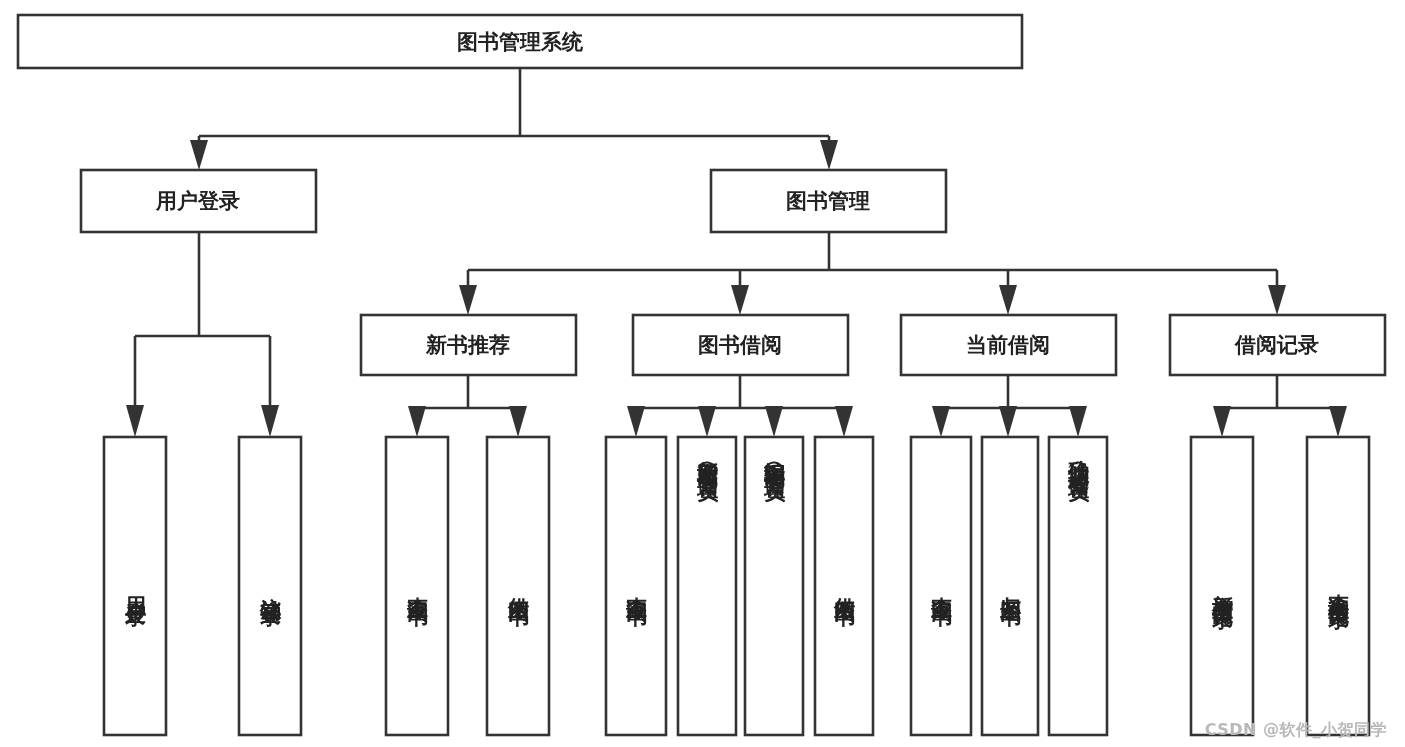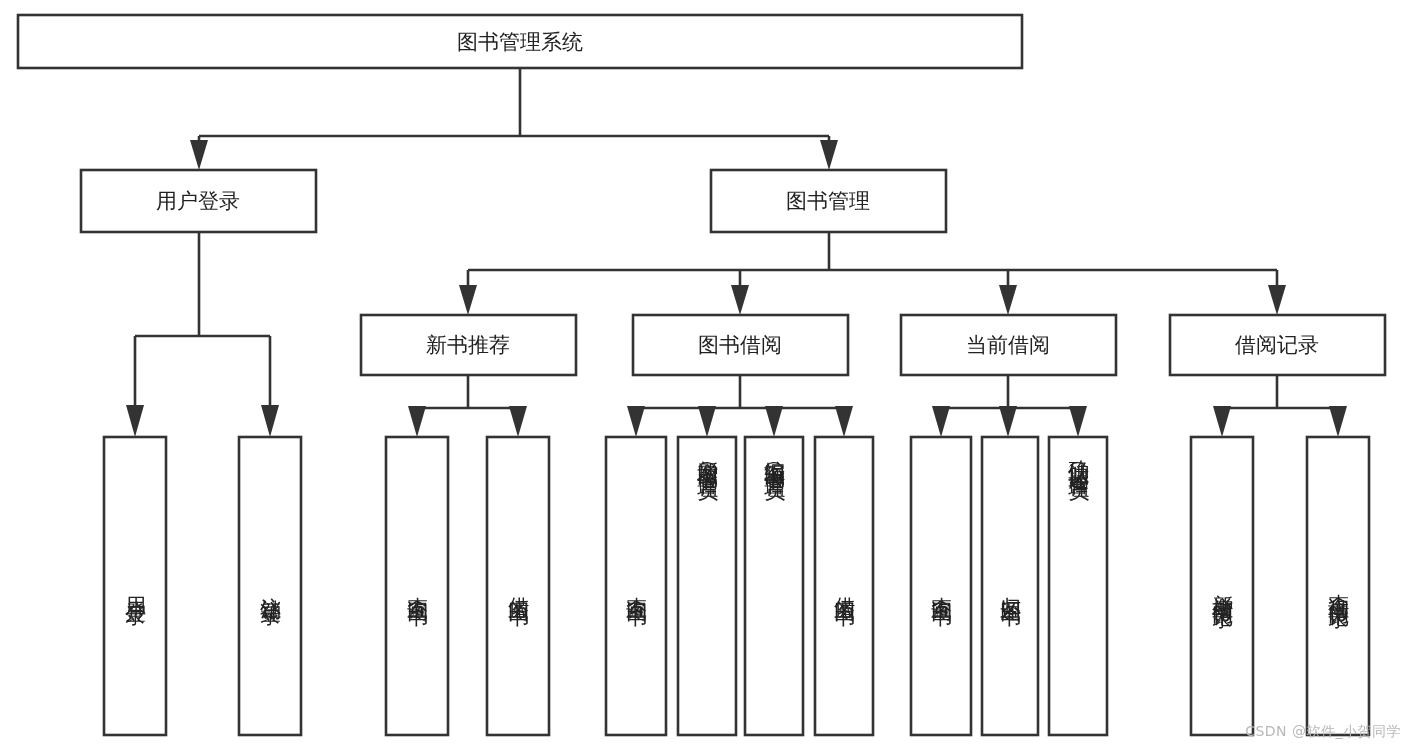--- a/index.html
+++ b/index.html
@@ -11,20 +11,21 @@
     width: 1405px;
     height: 747px;
     font-family: "DejaVu Sans", "Liberation Sans", sans-serif;
     overflow: hidden;
     position: relative;
   }
   #diagram-root {
     position: relative;
     width: 1405px;
     height: 747px;
+    font-weight: bold;
   }
   svg.diagram {
     position: absolute;
     left: 0;
     top: 0;
     width: 1405px;
     height: 747px;
   }
   .node-box {
     fill: #ffffff;
@@ -61,24 +62,24 @@
     display: flex;
     justify-content: center;
     align-items: center;
     pointer-events: none;
   }
   .leaf-label.top-anchored {
     justify-content: flex-start;
   }
   .watermark {
     position: absolute;
-    right: 4px;
+    right: 18px;
     bottom: 6px;
     font-family: "DejaVu Sans", "Liberation Sans", sans-serif;
-    font-size: 14px;
+    font-size: 16px;
     color: #b8b8b8;
     letter-spacing: 0.5px;
     white-space: nowrap;
   }
 </style>
 </head>
 <body>
 
 <div id="diagram-root">
 

